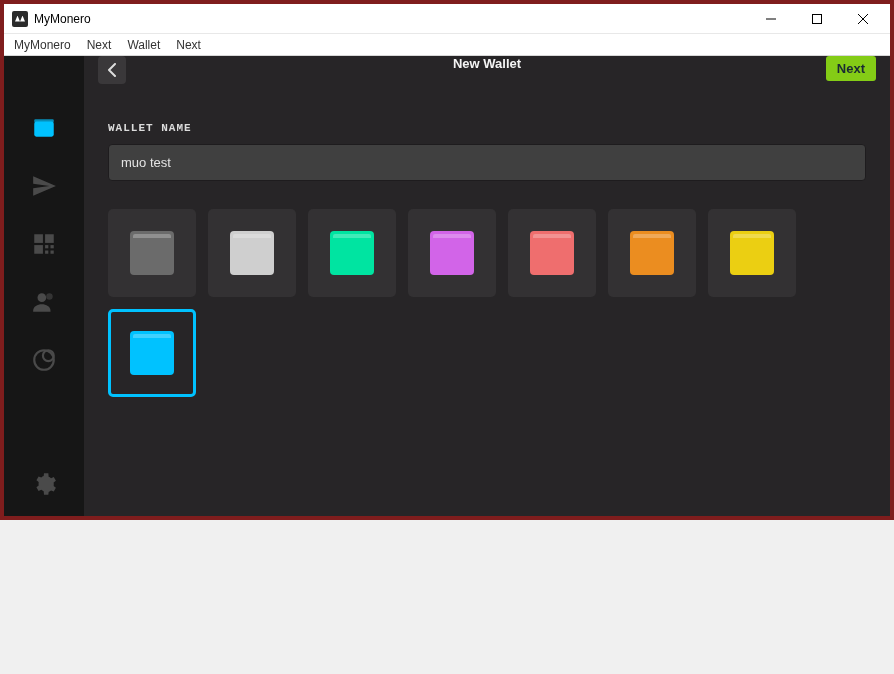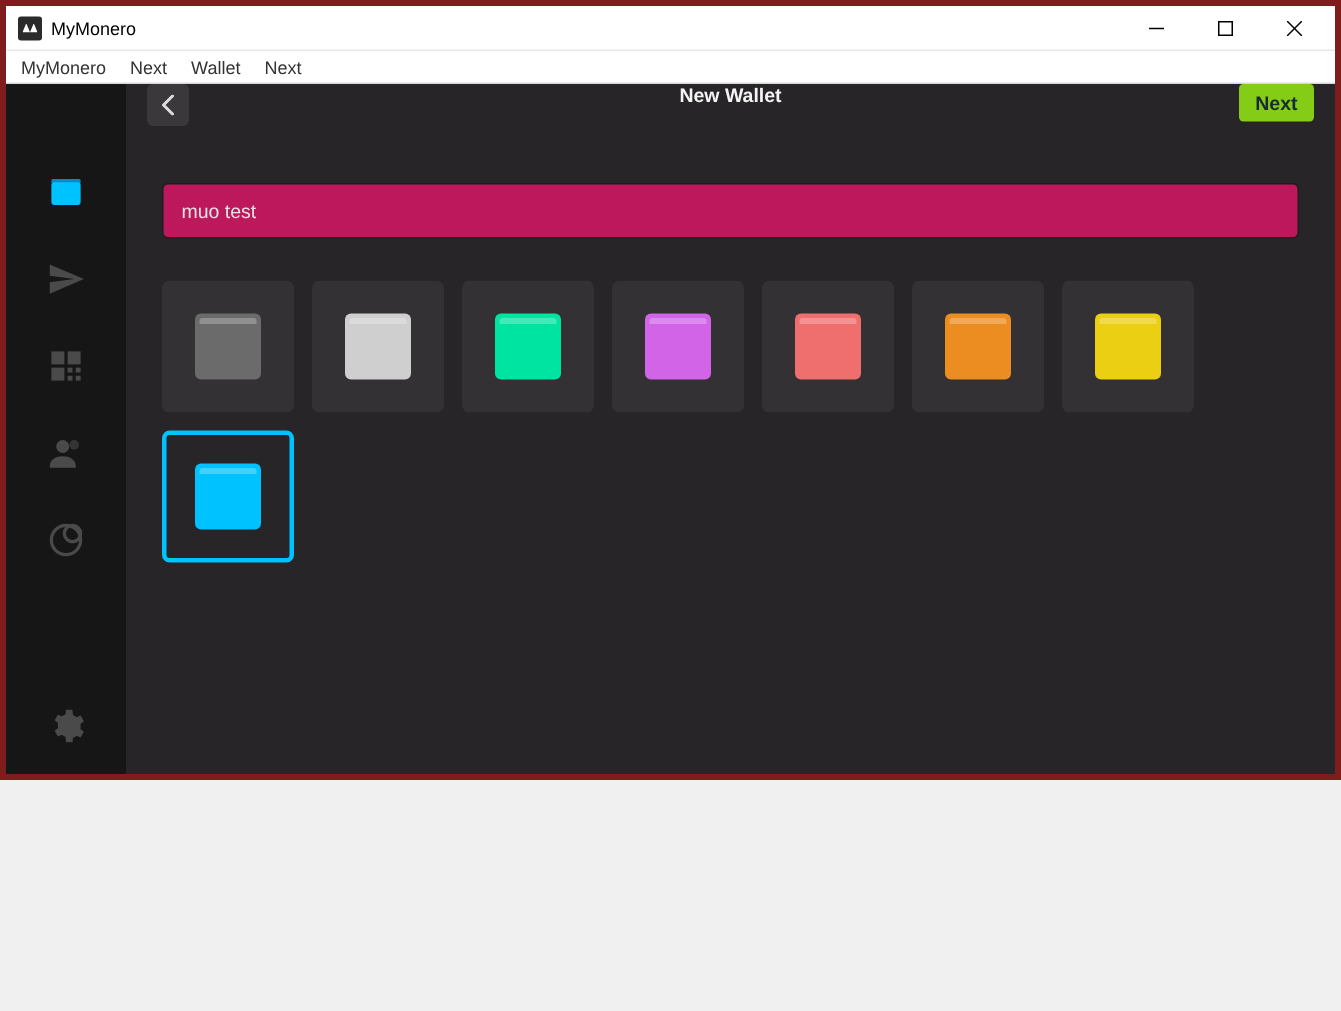--- a/index.html
+++ b/index.html
@@ -143,21 +143,21 @@
     .field-label {
       font-family: "Courier New", monospace;
       font-size: 11px;
       font-weight: bold;
       letter-spacing: 1px;
       color: #dcdcdc;
       margin-bottom: 10px;
     }
     .text-input {
       width: 100%;
-      background: #be185d;
+      background: #404040;
       border: 1px solid #1e1c1e;
       border-radius: 4px;
       color: #e4e4e4;
       font-size: 13px;
       padding: 10px 12px;
       outline: none;
       margin-bottom: 28px;
     }
     .color-grid {
       display: flex;
@@ -279,20 +279,21 @@
         <div class="back-btn">
           <svg width="10" height="14" viewBox="0 0 10 14" fill="none">
               <path d="M8 1L2 7l6 6" stroke="#ddd" stroke-width="2" stroke-linecap="round" stroke-linejoin="round"></path>
             </svg>
         </div>
         <div class="page-title">New Wallet</div>
         <div class="next-btn">Next</div>
       </div>
 
       <div class="content">
+        <div class="field-label">WALLET NAME</div>
         <input class="text-input" type="text" value="muo test" style="">
 
         <div class="color-grid" id="color-grid">
             <div class="color-option">
               <div class="swatch" style="background: rgb(107, 107, 107);"></div>
             </div>
             <div class="color-option">
               <div class="swatch" style="background: rgb(207, 207, 207);"></div>
             </div>
             <div class="color-option">

